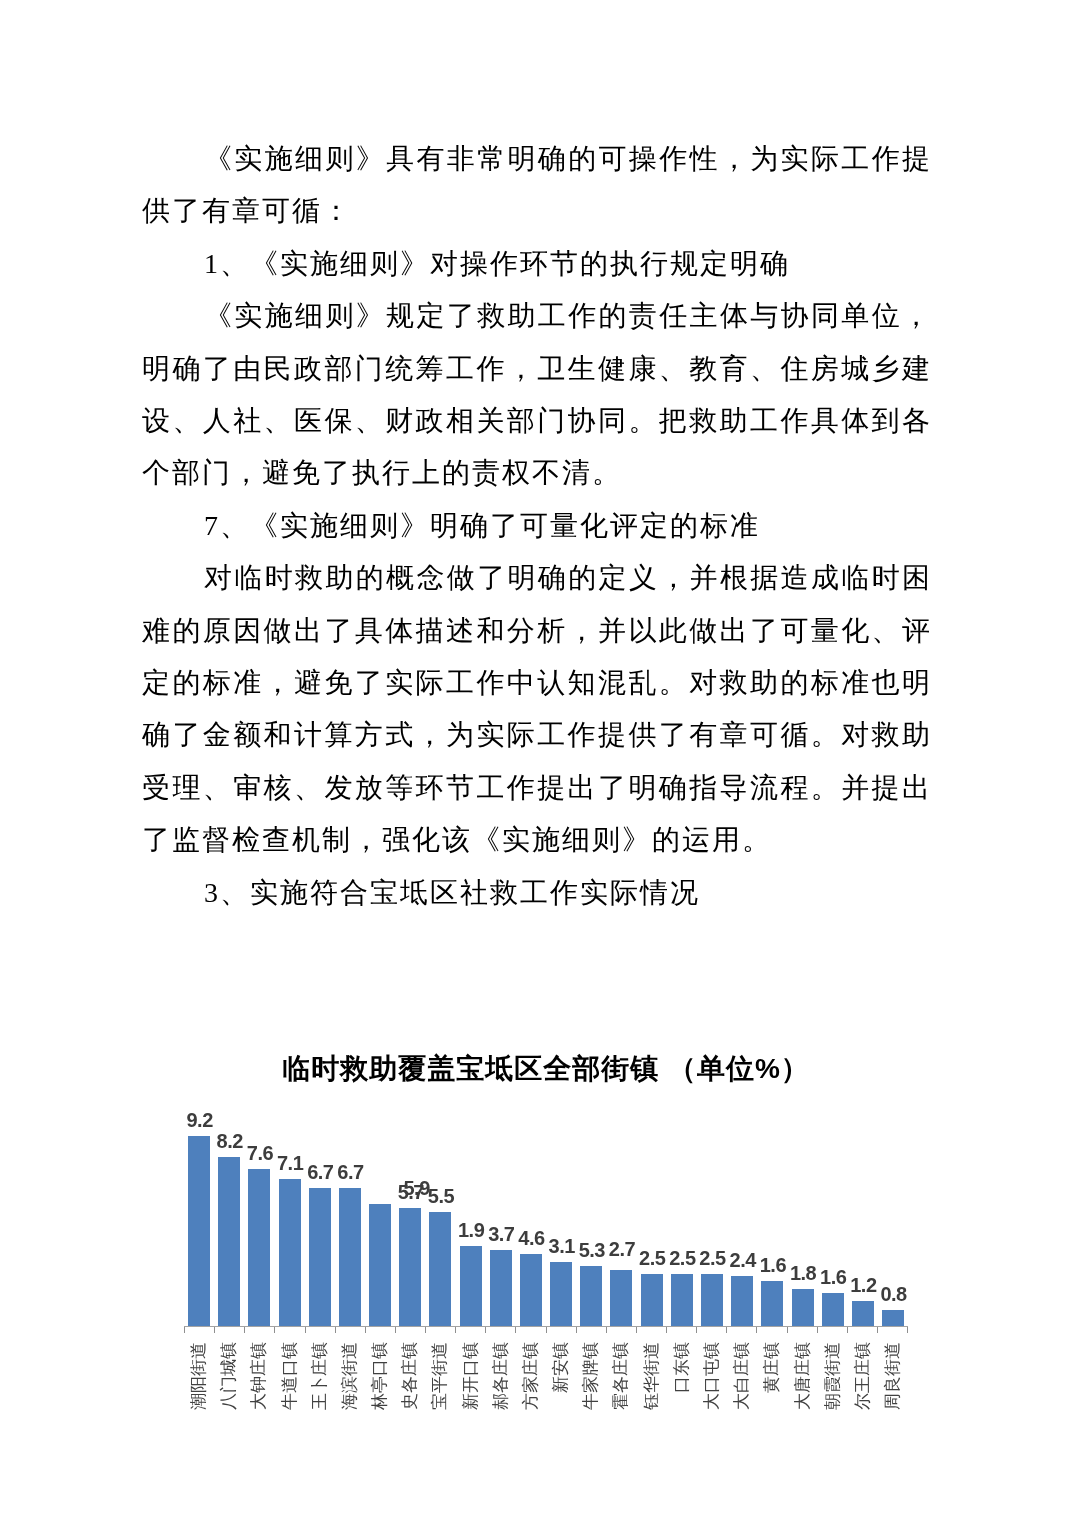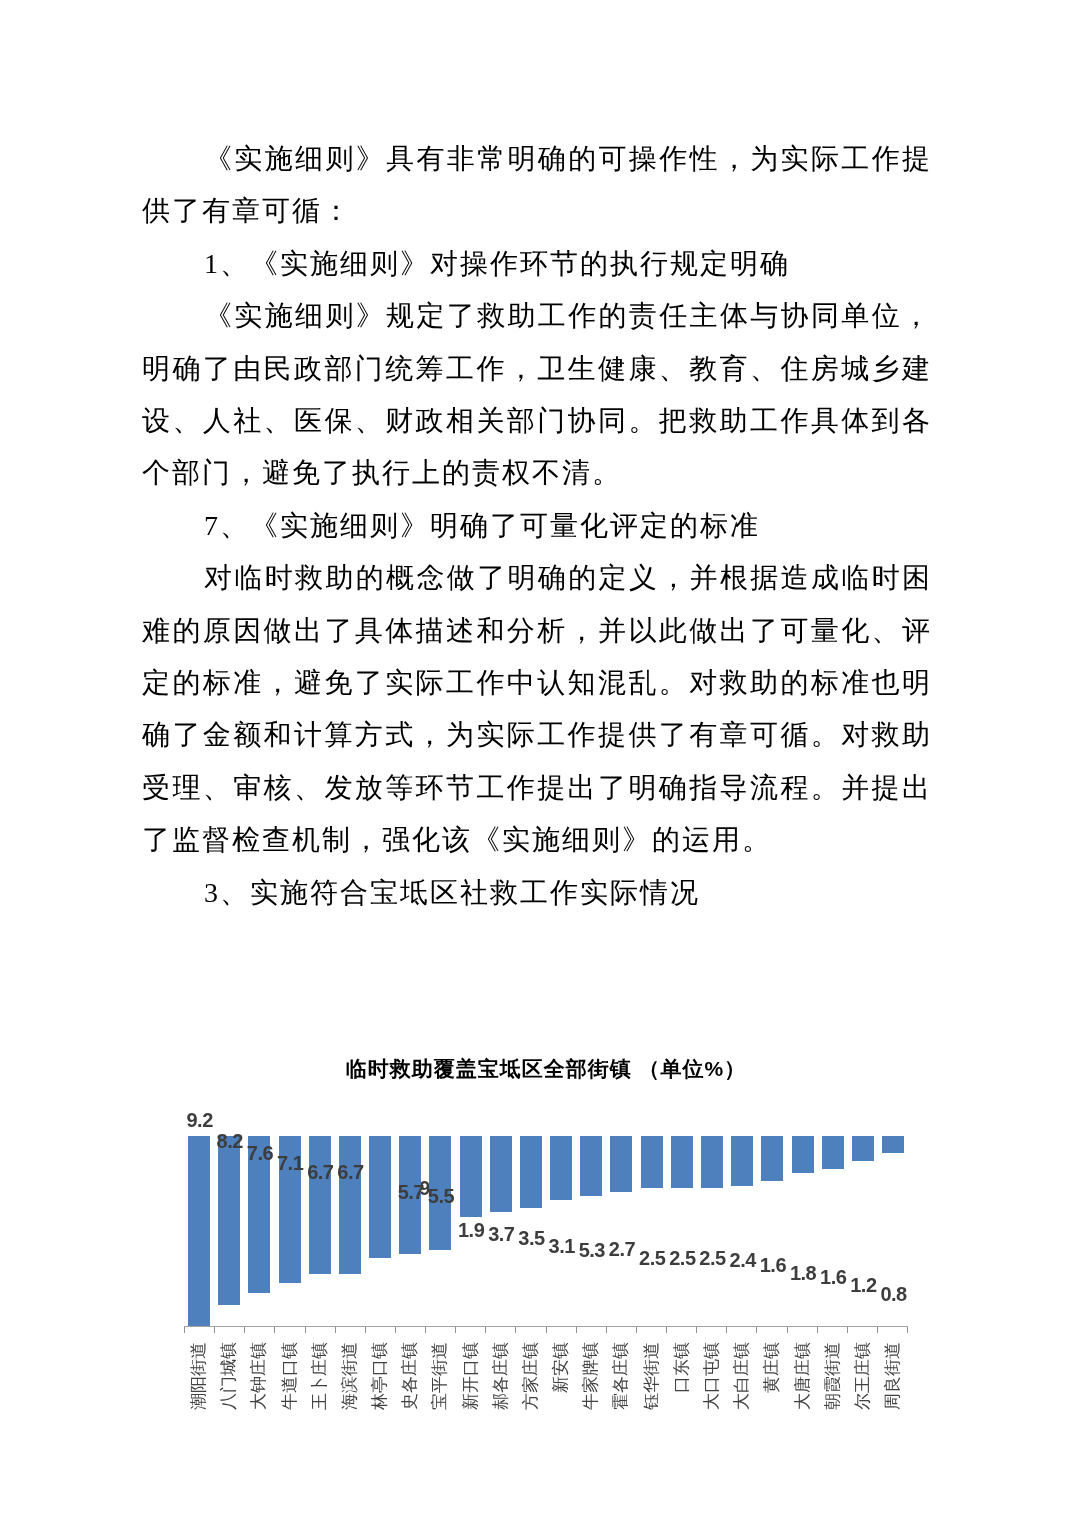--- a/index.html
+++ b/index.html
@@ -34,38 +34,39 @@
   
   .chart {
     position: absolute;
     left: 184px;
     top: 1054px;
     width: 724px;
     font-family: "Liberation Sans", "DejaVu Sans", sans-serif;
   }
   .chart-title {
     text-align: center;
-    font-size: 21px;
+    font-size: 28px;
     font-weight: bold;
     line-height: 30px;
     color: #000000;
     margin-bottom: 52px;
     letter-spacing: 1px;
   }
   .plot {
     display: flex;
     align-items: flex-end;
     height: 190px;
     border-bottom: 1px solid #a3a3a3;
   }
   .slot {
     flex: 1 1 0;
     position: relative;
     height: 100%;
     display: flex;
+    align-items: flex-end;
     justify-content: center;
   }
   .bar {
     width: 22px;
   }
   .val {
     position: absolute;
     left: 50%;
     transform: translateX(-48%);
     white-space: nowrap;
@@ -157,21 +158,21 @@
       </div>
       <div class="slot">
         <span class="val" style="bottom: 84.5px;">1.9</span>
         <div class="bar" style="height: 80.5px; background: rgb(78, 128, 189);"></div>
       </div>
       <div class="slot">
         <span class="val" style="bottom: 80.4px;">3.7</span>
         <div class="bar" style="height: 76.4px; background: rgb(78, 128, 189);"></div>
       </div>
       <div class="slot">
-        <span class="val" style="bottom: 76.3px;">3.5</span>
+        <span class="val" style="bottom: 76.3px;">4.6</span>
         <div class="bar" style="height: 72.3px; background: rgb(78, 128, 189);"></div>
       </div>
       <div class="slot">
         <span class="val" style="bottom: 68px;">3.1</span>
         <div class="bar" style="height: 64px; background: rgb(78, 128, 189);"></div>
       </div>
       <div class="slot">
         <span class="val" style="bottom: 63.9px;">5.3</span>
         <div class="bar" style="height: 59.9px; background: rgb(78, 128, 189);"></div>
       </div>

